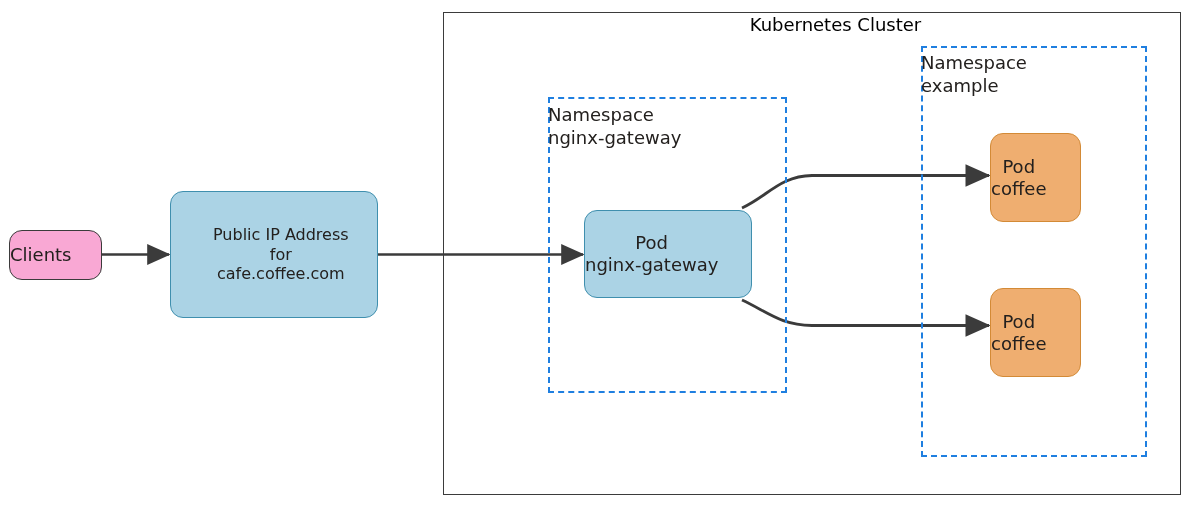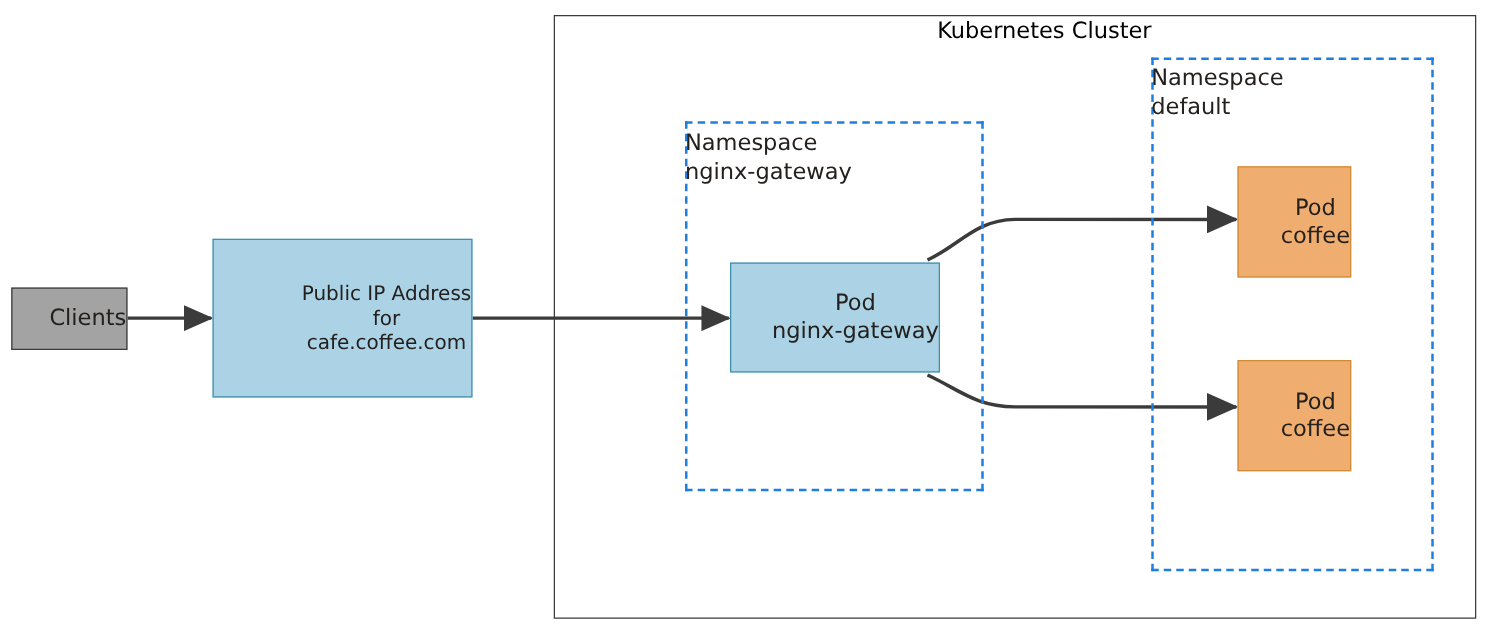--- a/index.html
+++ b/index.html
@@ -16,39 +16,40 @@
     width: 1188px;
     height: 507px;
     background: #ffffff;
     overflow: hidden;
   }
   .box {
     position: absolute;
     box-sizing: border-box;
     display: flex;
     align-items: center;
-    justify-content: flex-end;
+    justify-content: flex-start;
     text-align: center;
     line-height: 1.22;
     color: #23201e;
+    border-radius: 13px;
   }
   .label-stack {
     display: flex;
     flex-direction: column;
     align-items: center;
     justify-content: center;
   }
 
   
   #clients-box {
     left: 9px;
     top: 230px;
     width: 93px;
     height: 50px;
-    background: #a3a3a3;
+    background: #f9a8d4;
     border: 1.6px solid #3b3b3b;
     font-size: 18px;
   }
 
   
   #public-ip-box {
     left: 170px;
     top: 191px;
     width: 208px;
     height: 127px;
@@ -179,21 +180,21 @@
 
   <div id="ns-nginx-gateway" class="namespace"></div>
   <div id="ns-nginx-gateway-title" class="namespace-title">
     <div>Namespace</div>
     <div>nginx-gateway</div>
   </div>
 
   <div id="ns-default" class="namespace"></div>
   <div id="ns-default-title" class="namespace-title">
     <div>Namespace</div>
-    <div>default</div>
+    <div>example</div>
   </div>
 
   <div id="clients-box" class="box">
     <span>Clients</span>
   </div>
 
   <div id="public-ip-box" class="box">
     <div class="label-stack">
       <span>Public IP Address</span>
       <span>for</span>

